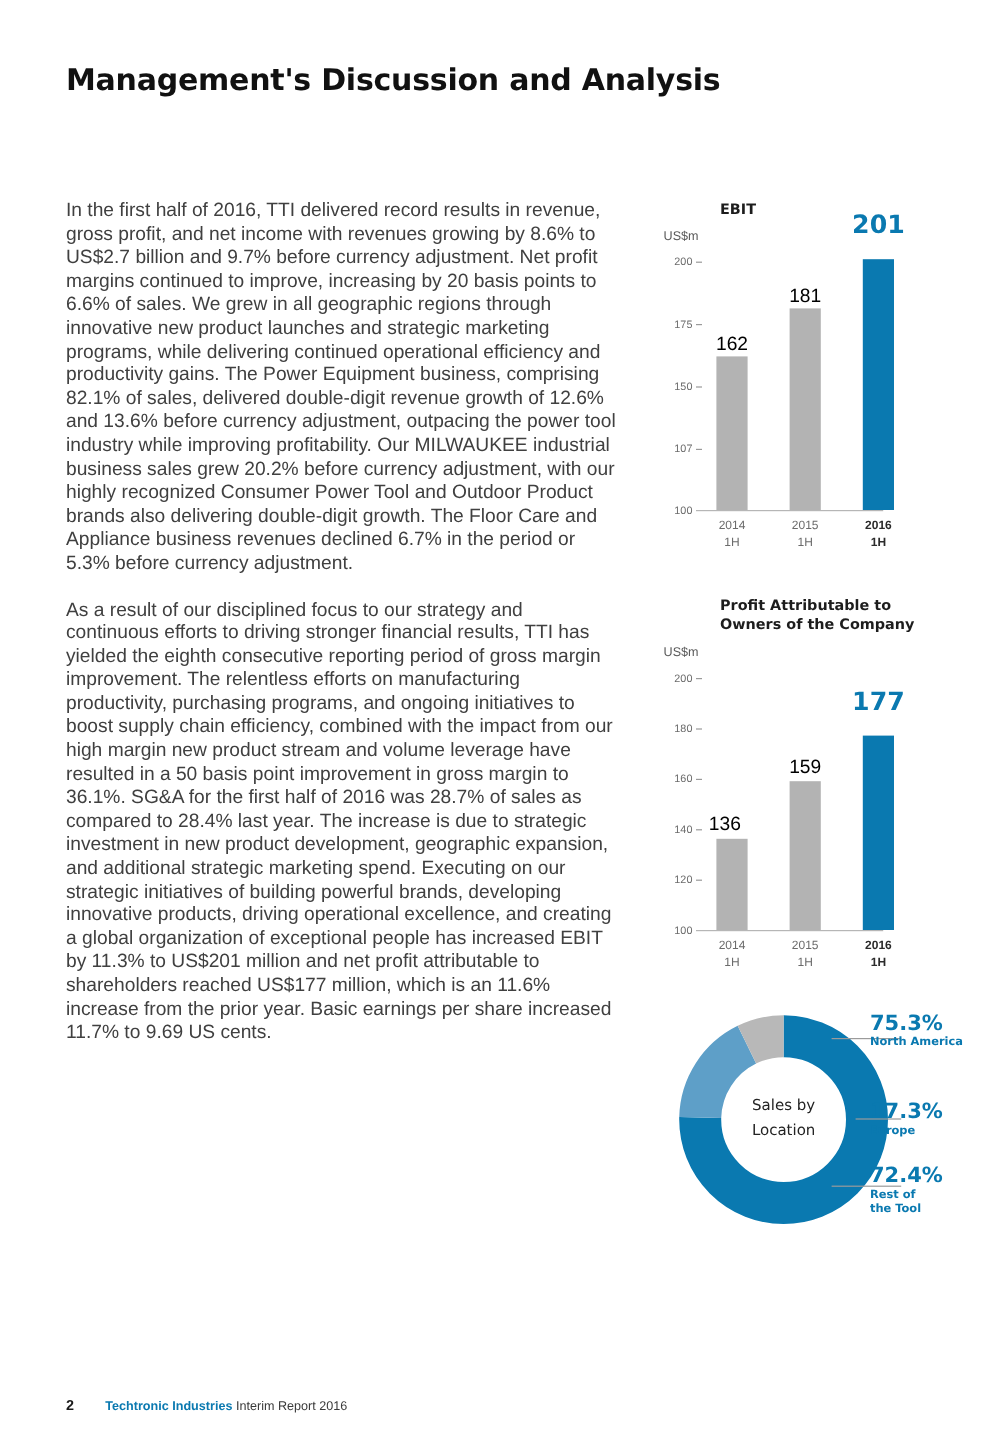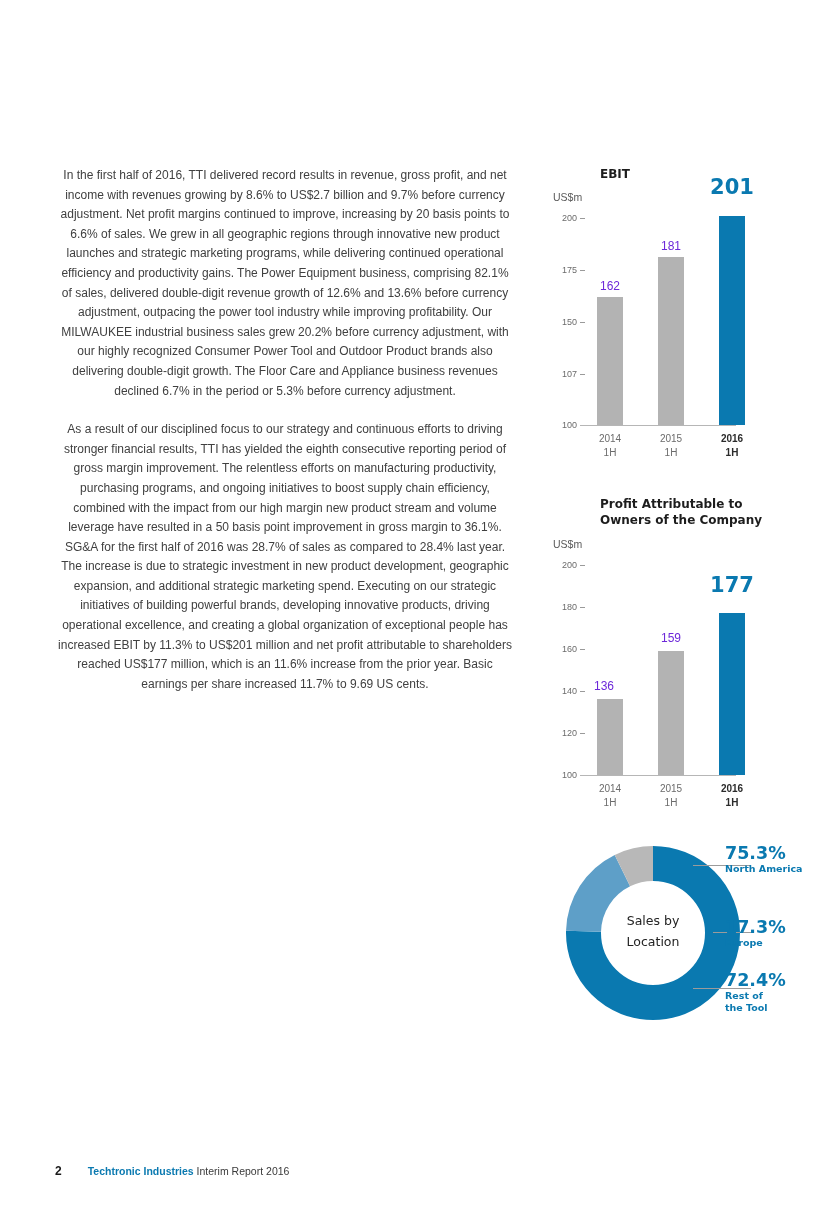--- a/index.html
+++ b/index.html
@@ -44,25 +44,25 @@
   }
   #section-heading {
     font-size: 17px;
     font-weight: bold;
     color: #2d2d2d;
     margin: 0 0 7px 0;
     font-family: "DejaVu Sans", sans-serif;
     letter-spacing: -0.1px;
   }
   .body-para {
-    font-size: 12px;
+    font-size: 16px;
     line-height: 19.6px;
     color: #404040;
     margin: 0 0 19px 0;
-    text-align: center;
+    text-align: left;
   }
 
   
   #charts-column {
     position: absolute;
     left: 553px;
     top: 0;
     width: 282px;
     height: 1208px;
   }
@@ -102,22 +102,22 @@
     background: #b6b6b6;
   }
   .bar {
     position: absolute;
     bottom: 0;
   }
   .bar.grey { background: #b3b3b3; }
   .bar.blue { background: #0a79b0; }
   .bar-value {
     position: absolute;
-    font-size: 12px;
-    color: #6d28d9;
+    font-size: 16px;
+    color: #000000;
     text-align: center;
   }
   .bar-value.highlight {
     color: #0a79b0;
     font-weight: bold;
     font-size: 21px;
     font-family: "DejaVu Sans", sans-serif;
   }
   .xtick {
     position: absolute;
@@ -193,20 +193,21 @@
   }
   #footer-rest {
     color: #3a3a3a;
   }
 </style>
 </head>
 <body>
 
 <div class="page">
 
+  <div id="doc-title">Management's Discussion and Analysis</div>
 
   <div id="text-column">
     <p class="body-para">In the first half of 2016, TTI delivered record results in revenue, gross profit, and net income with revenues growing by 8.6% to US$2.7 billion and 9.7% before currency adjustment. Net profit margins continued to improve, increasing by 20 basis points to 6.6% of sales. We grew in all geographic regions through innovative new product launches and strategic marketing programs, while delivering continued operational efficiency and productivity gains. The Power Equipment business, comprising 82.1% of sales, delivered double-digit revenue growth of 12.6% and 13.6% before currency adjustment, outpacing the power tool industry while improving profitability. Our MILWAUKEE industrial business sales grew 20.2% before currency adjustment, with our highly recognized Consumer Power Tool and Outdoor Product brands also delivering double-digit growth. The Floor Care and Appliance business revenues declined 6.7% in the period or 5.3% before currency adjustment.</p>
     <p class="body-para">As a result of our disciplined focus to our strategy and continuous efforts to driving stronger financial results, TTI has yielded the eighth consecutive reporting period of gross margin improvement. The relentless efforts on manufacturing productivity, purchasing programs, and ongoing initiatives to boost supply chain efficiency, combined with the impact from our high margin new product stream and volume leverage have resulted in a 50 basis point improvement in gross margin to 36.1%. SG&amp;A for the first half of 2016 was 28.7% of sales as compared to 28.4% last year. The increase is due to strategic investment in new product development, geographic expansion, and additional strategic marketing spend. Executing on our strategic initiatives of building powerful brands, developing innovative products, driving operational excellence, and creating a global organization of exceptional people has increased EBIT by 11.3% to US$201 million and net profit attributable to shareholders reached US$177 million, which is an 11.6% increase from the prior year. Basic earnings per share increased 11.7% to 9.69 US cents.</p>
   </div>
 
   <div id="charts-column">
 
     <div class="chart-block" id="chart-ebit" style="left:0; top:166px; width:282px; height:290px;">
       <div class="chart-title" style="position:absolute; left:0; top:0;">EBIT</div>

